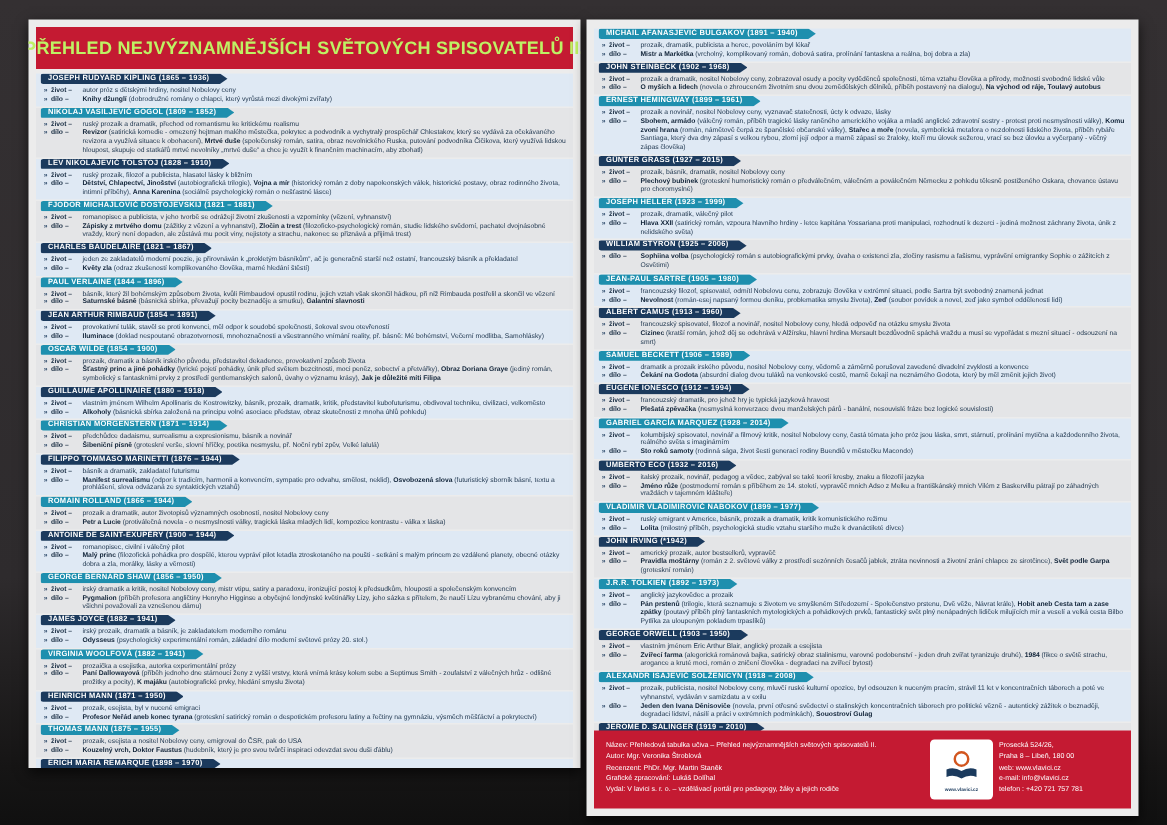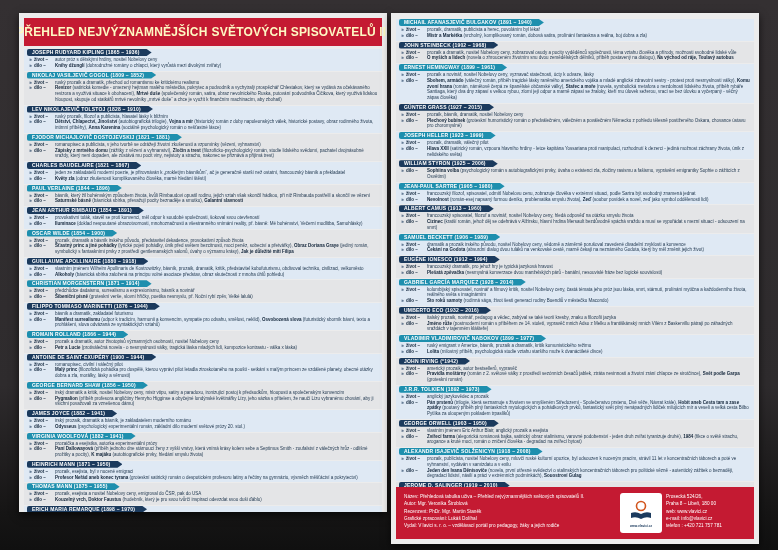--- a/index.html
+++ b/index.html
@@ -7,21 +7,21 @@
     width:778px;height:550px;position:relative;overflow:hidden;
     background:linear-gradient(180deg,#343032 0%,#2e2b2d 70%,#161515 93%,#101010 100%);
     font-family:"Liberation Sans",sans-serif;
   }
   .page{position:absolute;background:#ececec;box-shadow:0 3px 8px rgba(0,0,0,.65);overflow:hidden;}
   .page-left{left:19px;top:13px;width:368px;height:499px;}
   .page-right{left:391px;top:13px;width:368px;height:531px;}
   .title-band{
     margin:5px 5px 3px 5px;height:28px;background:#c41a32;
     display:flex;align-items:center;justify-content:center;gap:4px;
-    color:#fef9c3;font-size:12px;letter-spacing:.2px;white-space:nowrap;
+    color:#bef264;font-size:12px;letter-spacing:.2px;white-space:nowrap;
   }
   .title-band .t-reg{font-weight:600;}
   .title-band .t-bold{font-weight:800;}
   .authors{padding:0 5px;}
   .page-right .authors{padding-top:5px;}
   .sec{padding:0 3px 2px 3px;}
   .sec-main{background:#dfe9f4;}
   .sec-alt{background:#e4e5e7;}
   .bar{
     width:max-content;max-width:100%;height:7px;line-height:7px;margin:1px 0 1px 0;

